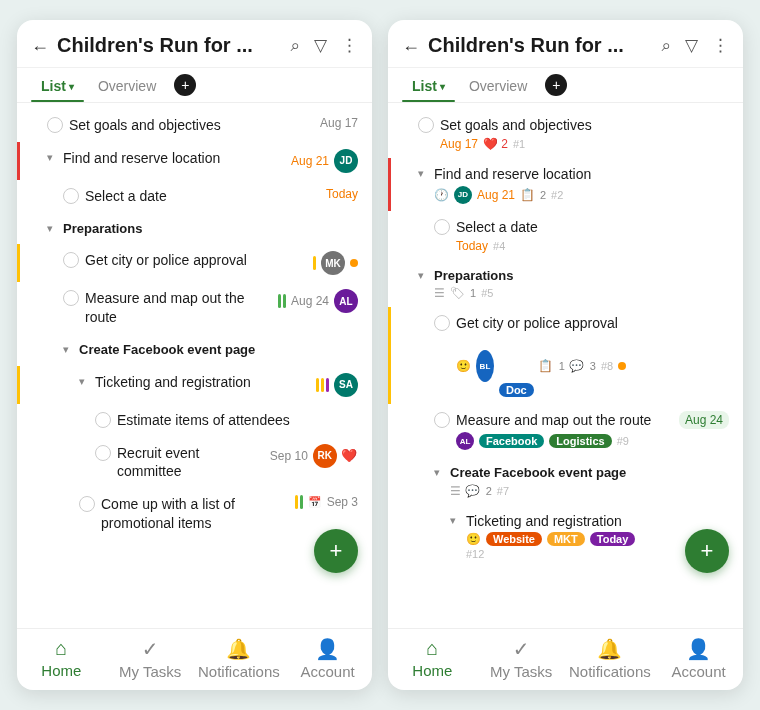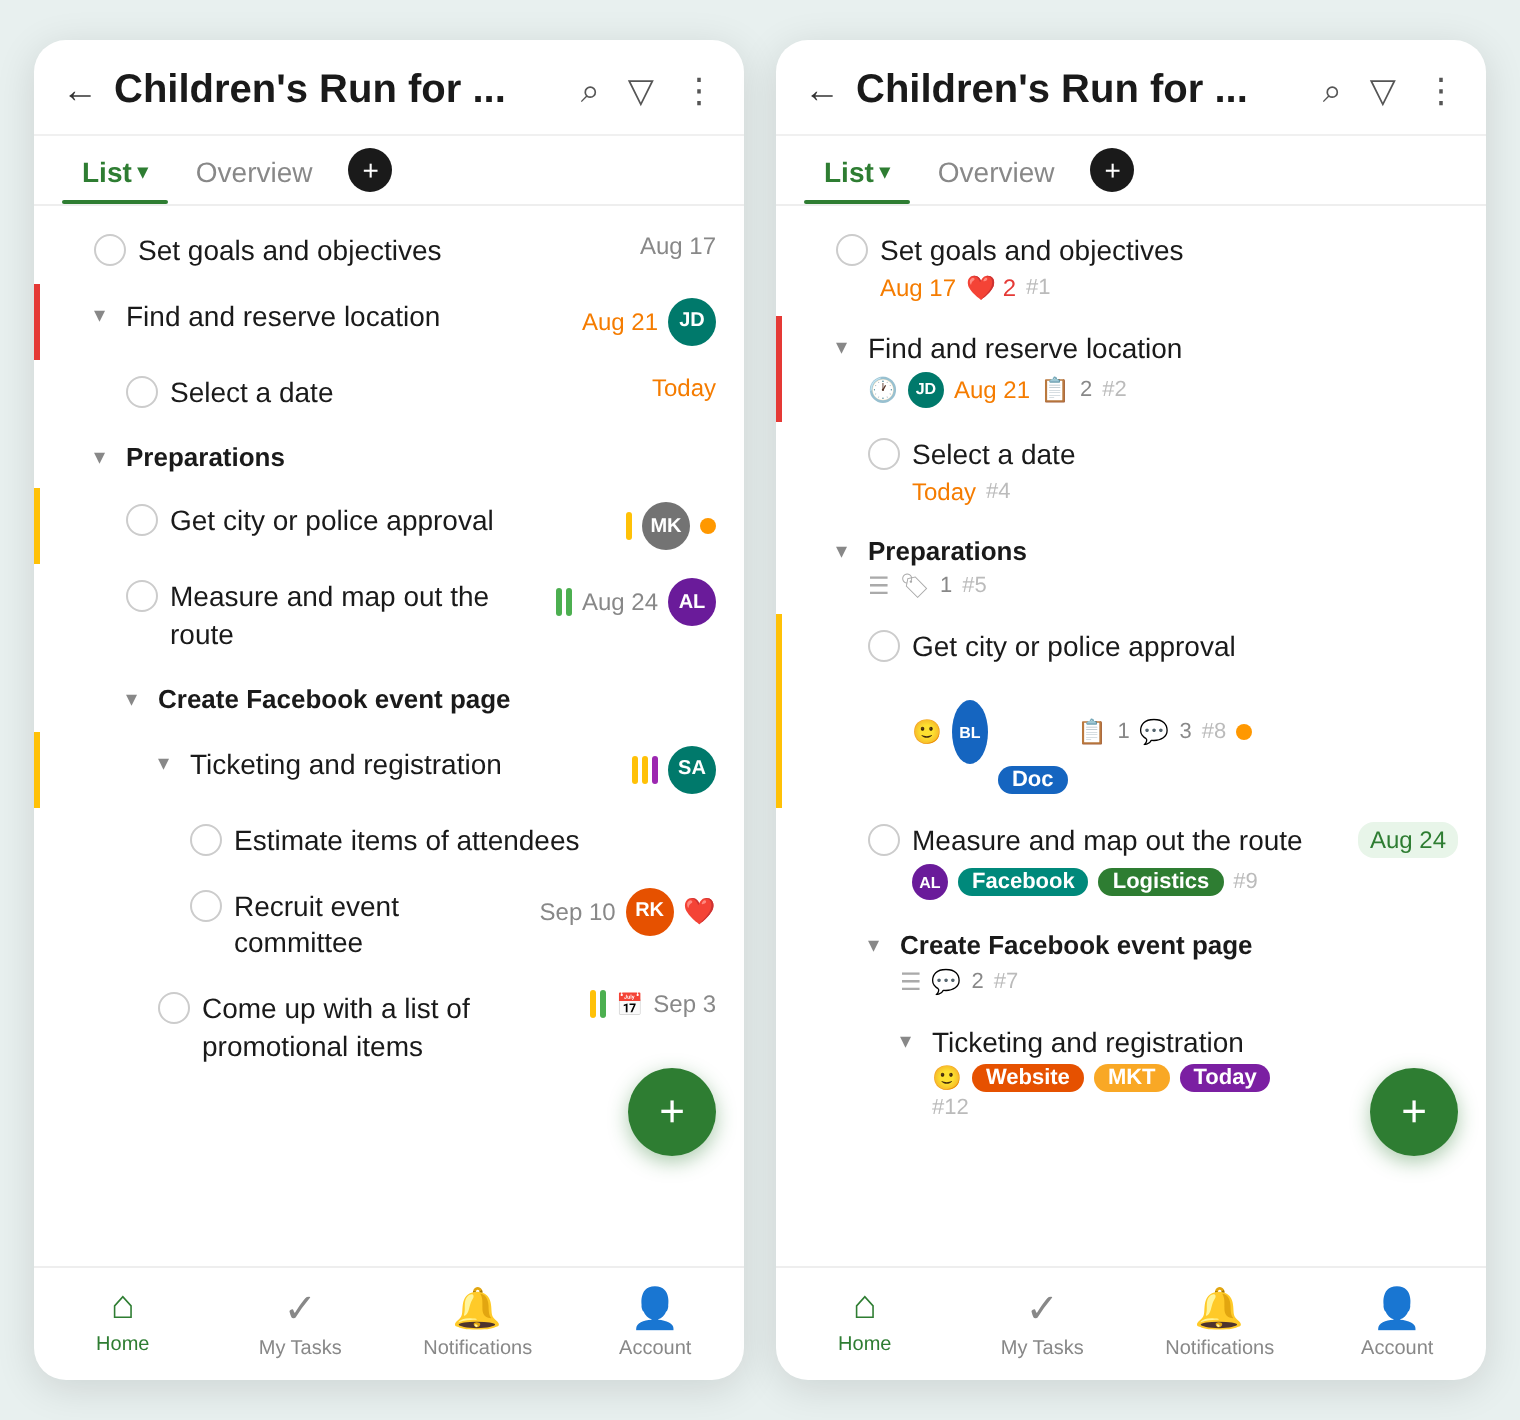--- a/index.html
+++ b/index.html
@@ -166,21 +166,21 @@
     .nav-item {
       flex: 1;
       display: flex;
       flex-direction: column;
       align-items: center;
       gap: 2px;
       cursor: pointer;
     }
     .nav-icon { font-size: 20px; color: #888; }
     .nav-icon.active { color: #2e7d32; }
-    .nav-label { font-size: 10px; color: #888; }
+    .nav-label { font-size: 15px; color: #888; }
     .nav-label.active { color: #2e7d32; }
 
     
     .fab {
       position: absolute;
       bottom: 55px;
       right: 14px;
       width: 44px; height: 44px;
       background: #2e7d32;
       border-radius: 50%;

